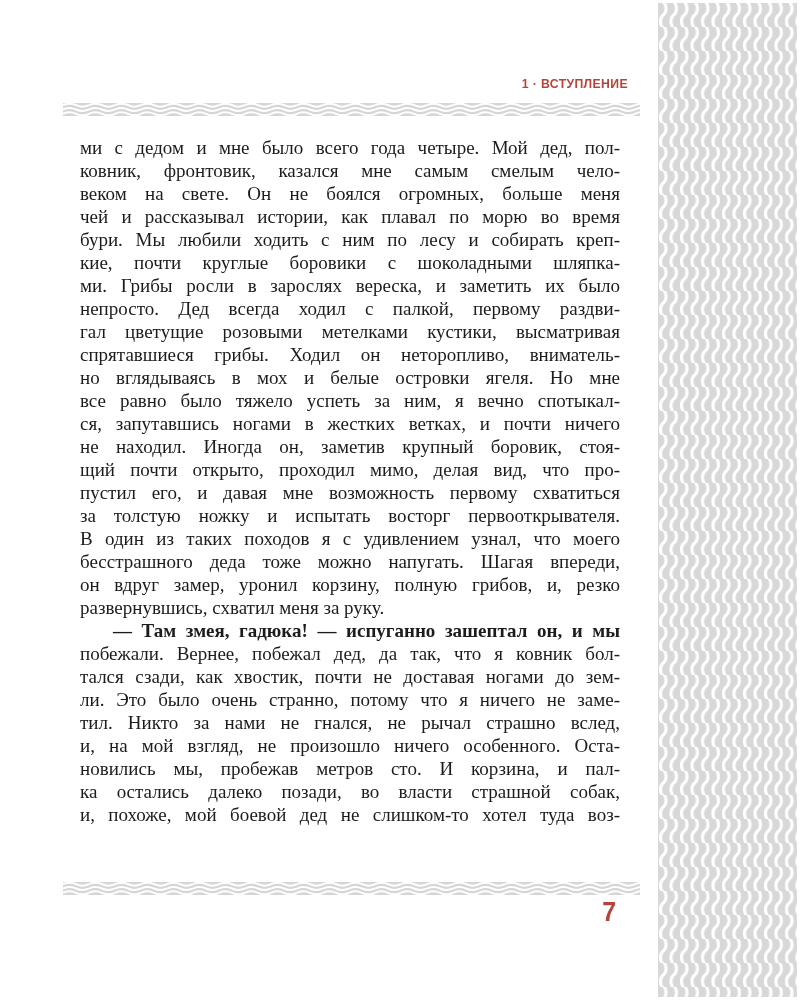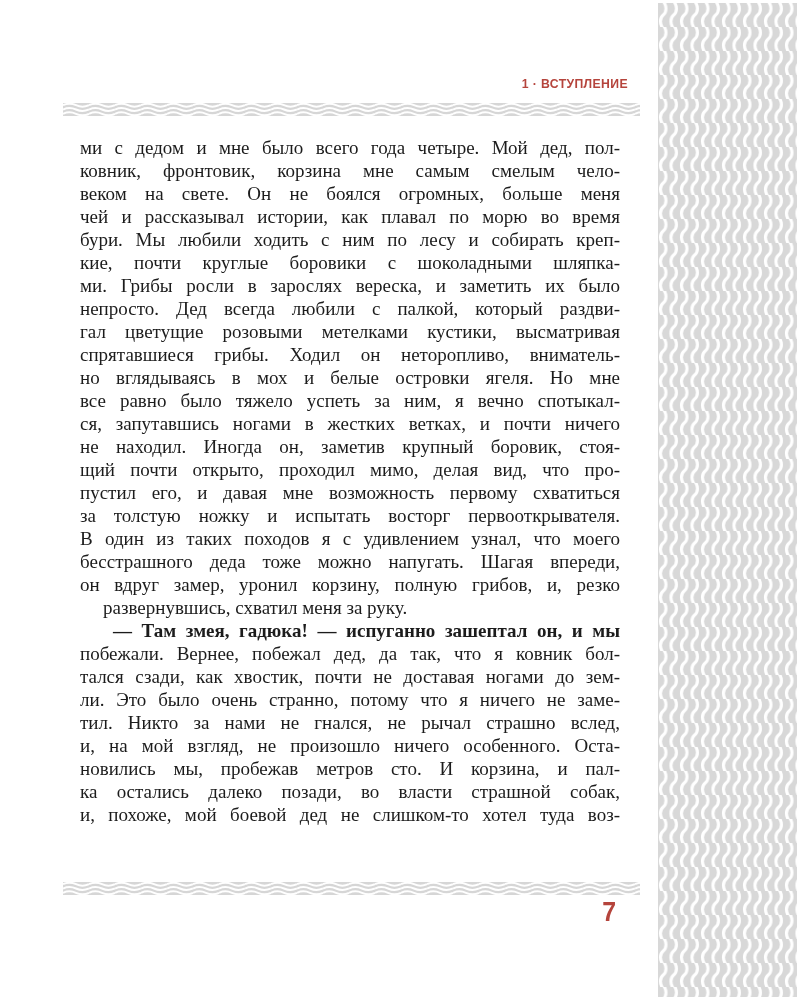--- a/index.html
+++ b/index.html
@@ -58,21 +58,21 @@
     color: var(--ink, #1c1c1c);
   }
   .line {
     text-align: justify;
     text-align-last: justify;
     white-space: normal;
     height: 23px;
     overflow: visible;
   }
   .line.indent { text-indent: 33px; font-weight: bold; }
-  .line.para-end { text-align-last: left; margin-left: 23px; }
+  .line.para-end { text-align-last: left; }
   
   .page-number {
     position: absolute;
     top: 897px;
     left: 85px;
     width: 531px;
     text-align: right;
     font-family: "Liberation Sans", sans-serif;
     font-weight: 700;
     font-size: 27px;
@@ -105,27 +105,27 @@
         <path d="M0,2.2 Q6.5,-0.8 13,2.2 T26,2.2" style="stroke:var(--wave-white,#ffffff)" stroke-width="2" fill="none"></path>
         <path d="M0,6.5 Q6.5,3.5 13,6.5 T26,6.5" style="stroke:var(--wave-white,#ffffff)" stroke-width="2" fill="none"></path>
         <path d="M0,10.8 Q6.5,7.8 13,10.8 T26,10.8" style="stroke:var(--wave-white,#ffffff)" stroke-width="2" fill="none"></path>
       </pattern>
     </defs>
     <rect x="0" y="0" width="577" height="13" fill="url(#hwave)"></rect>
   </svg>
 
   <div class="text-block" id="text-block">
       <div class="line">ми с дедом и мне было всего года четыре. Мой дед, пол-</div>
-      <div class="line">ковник, фронтовик, корзина мне самым смелым чело-</div>
+      <div class="line">ковник, фронтовик, казался мне самым смелым чело-</div>
       <div class="line">веком на свете. Он не боялся огромных, больше меня</div>
       <div class="line">чей и рассказывал истории, как плавал по морю во время</div>
       <div class="line">бури. Мы любили ходить с ним по лесу и собирать креп-</div>
       <div class="line">кие, почти круглые боровики с шоколадными шляпка-</div>
       <div class="line">ми. Грибы росли в зарослях вереска, и заметить их было</div>
-      <div class="line">непросто. Дед всегда любили с палкой, который раздви-</div>
+      <div class="line">непросто. Дед всегда ходил с палкой, первому раздви-</div>
       <div class="line">гал цветущие розовыми метелками кустики, высматривая</div>
       <div class="line">спрятавшиеся грибы. Ходил он неторопливо, вниматель-</div>
       <div class="line">но вглядываясь в мох и белые островки ягеля. Но мне</div>
       <div class="line">все равно было тяжело успеть за ним, я вечно спотыкал-</div>
       <div class="line">ся, запутавшись ногами в жестких ветках, и почти ничего</div>
       <div class="line">не находил. Иногда он, заметив крупный боровик, стоя-</div>
       <div class="line">щий почти открыто, проходил мимо, делая вид, что про-</div>
       <div class="line">пустил его, и давая мне возможность первому схватиться</div>
       <div class="line">за толстую ножку и испытать восторг первооткрывателя.</div>
       <div class="line">В один из таких походов я с удивлением узнал, что моего</div>

